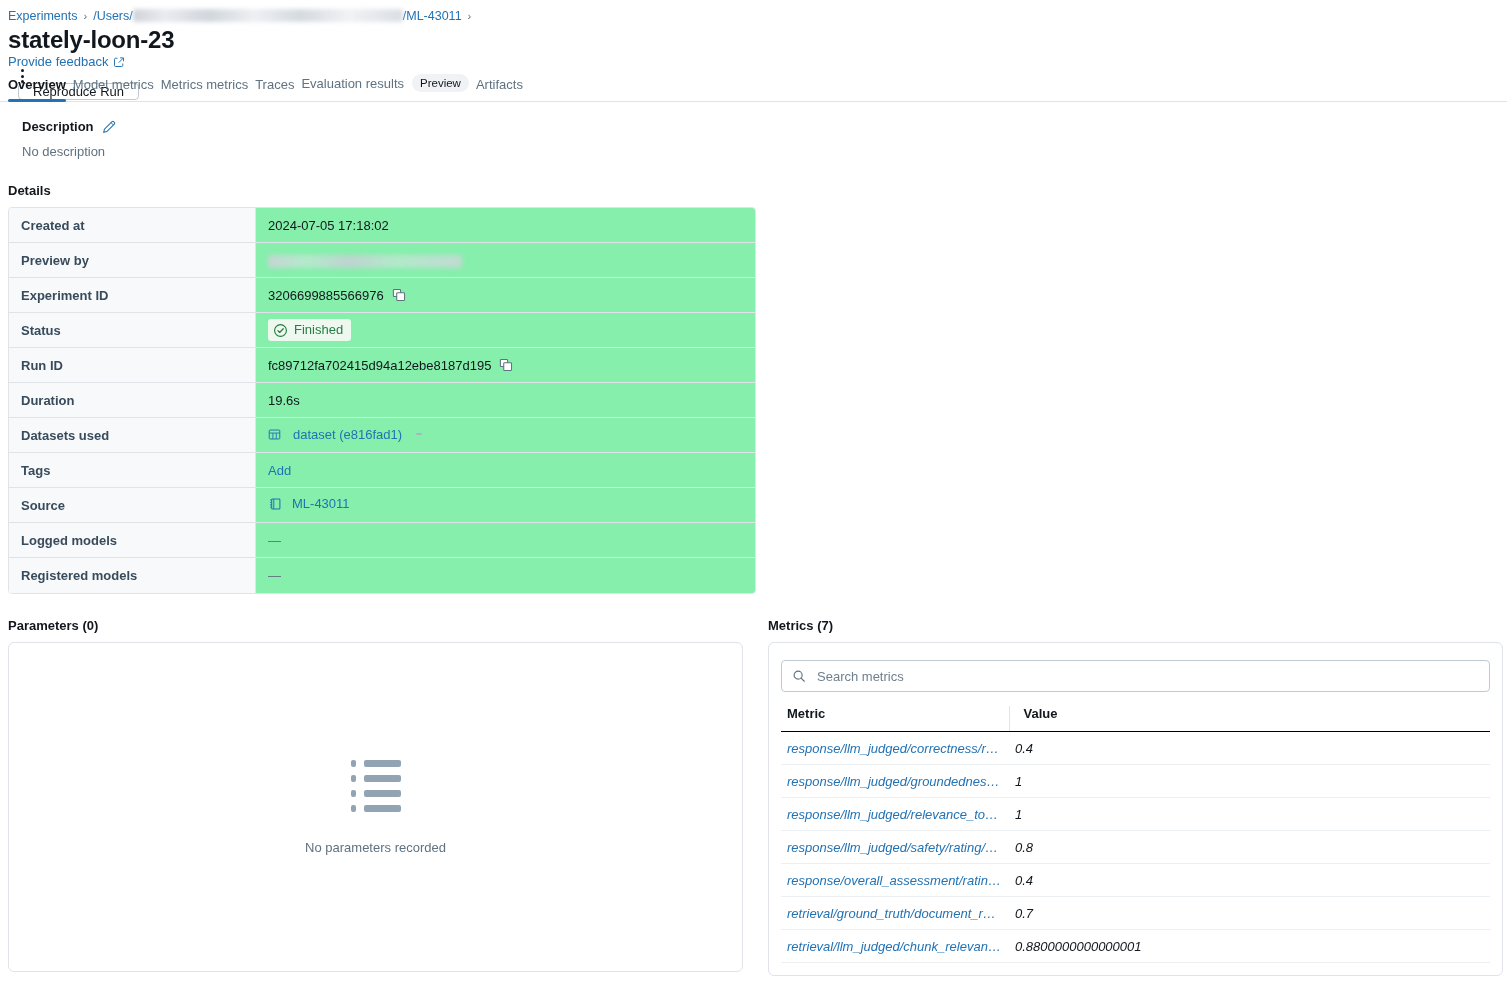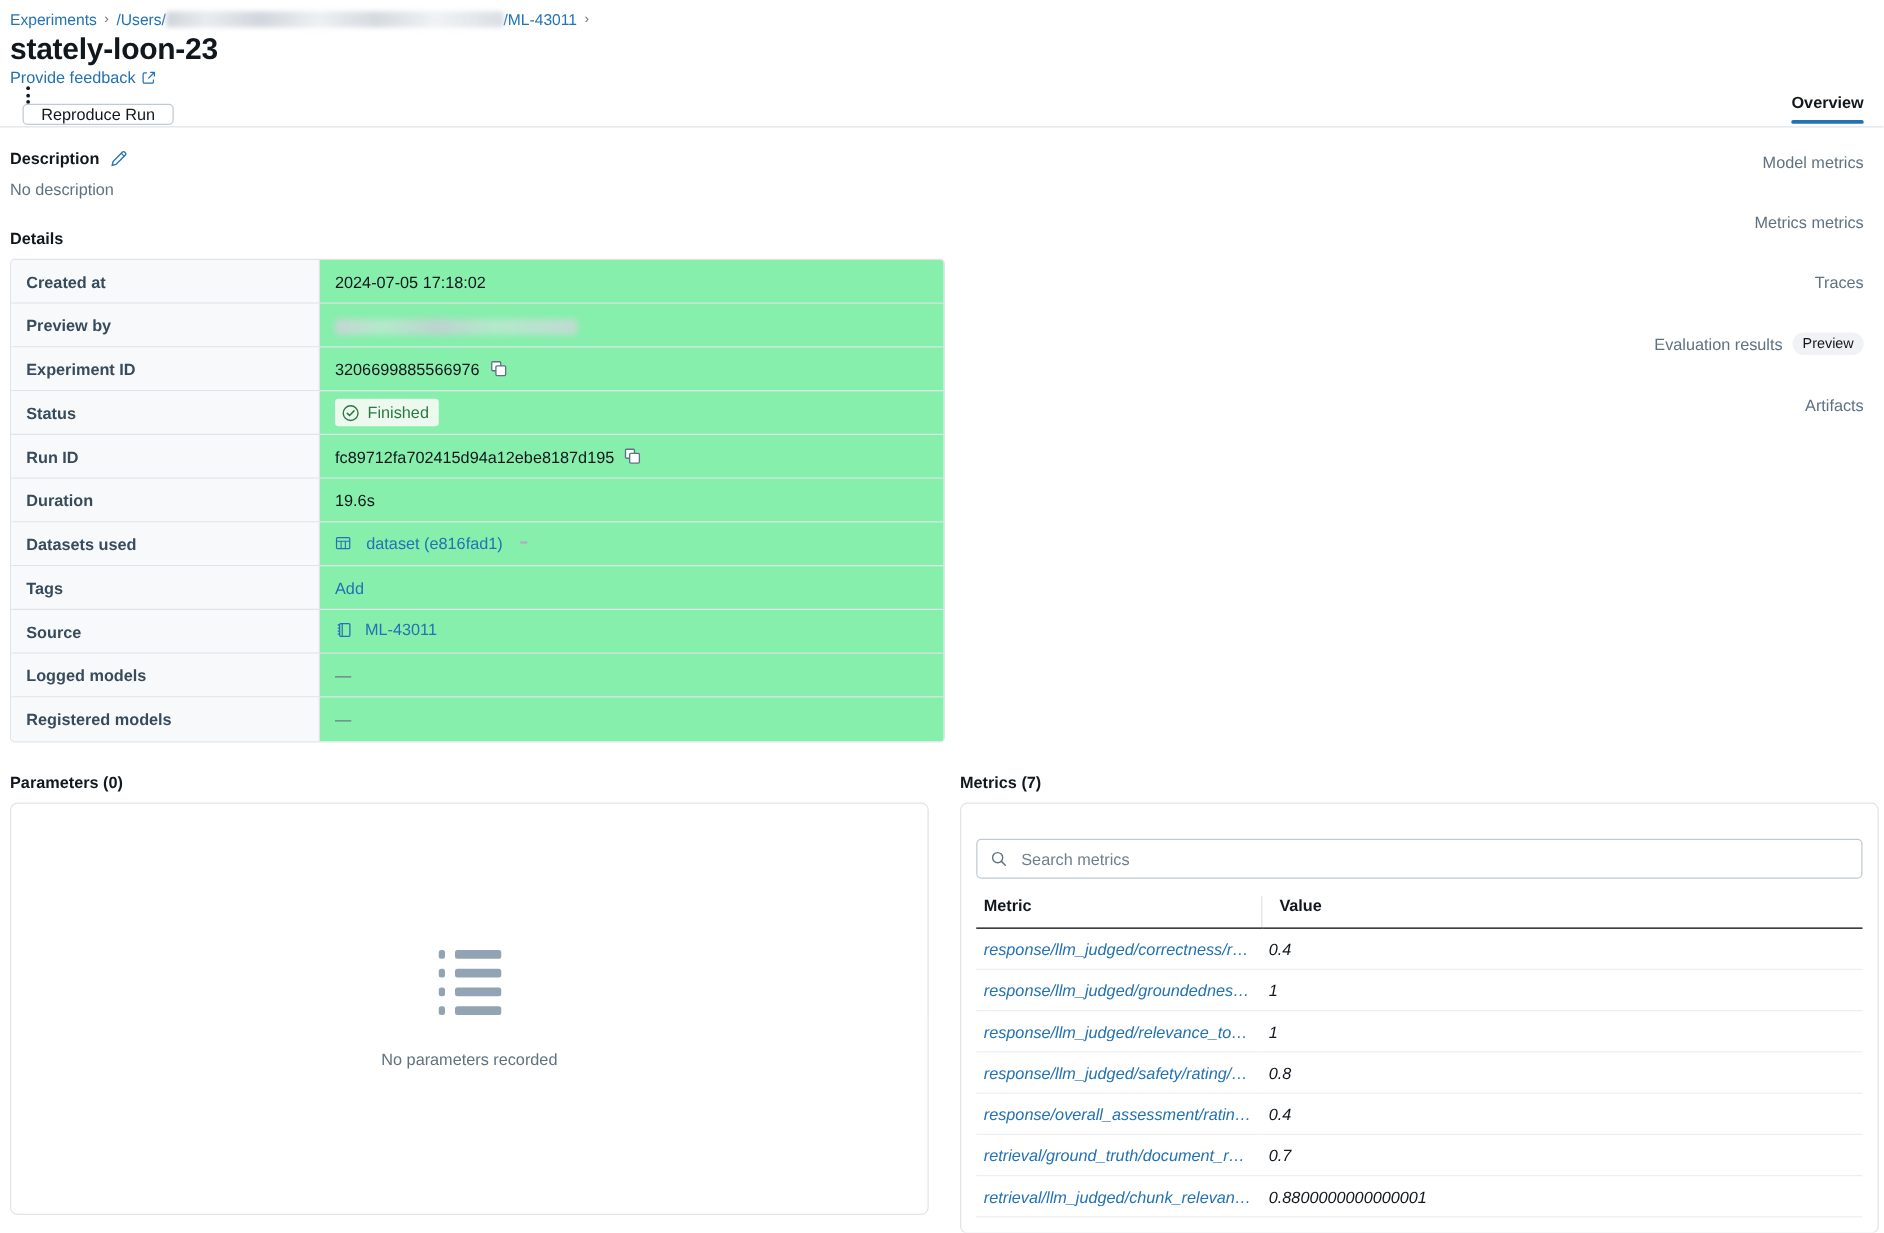--- a/index.html
+++ b/index.html
@@ -78,26 +78,25 @@
     border: 1px solid #c0cad4;
     border-radius: 4px; background: #fff;
     font-size: 13px; font-family: inherit;
     color: #11171c; cursor: pointer;
     display: inline-flex; align-items: center;
   }
 
   
   .tabs {
     display: flex; align-items: flex-end;
-    gap: 24px;
-    padding: 10px 16px 0 8px;
+    gap: 7px;
+    padding: 10px 0 0 8px;
     height: 38px;
     border-bottom: 1px solid #e0e4e8;
     position: relative;
-    flex-direction: column;
   }
   .tab {
     font-size: 13px; color: #5f7281;
     padding-bottom: 9px;
     cursor: pointer; white-space: nowrap;
     display: inline-flex; align-items: center; gap: 8px;
     position: relative;
   }
   .tab.active { color: #11171c; font-weight: 700; }
   .tab.active::after {
@@ -113,21 +112,21 @@
   }
 
   
   .section-h {
     font-size: 13px; font-weight: 700; color: #11171c;
     display: flex; align-items: center; gap: 8px;
   }
 
   .content { padding: 0 8px; }
 
-  .desc-block { padding-top: 17px; }
+  .desc-block { padding-top: 17px; margin-left: 14px; }
   .desc-text { padding-top: 10px; font-size: 13px; color: #5f7281; }
   .details-h { padding-top: 24px; }
 
   
   .details-table {
     margin-top: 9px;
     width: 748px;
     border: 1px solid #e0e4e8;
     border-radius: 4px;
     border-collapse: separate;
@@ -209,21 +208,21 @@
   }
   .empty-line { display: flex; align-items: center; gap: 8px; }
   .empty-dot {
     width: 5px; height: 7px; border-radius: 2px; background: #92a4b3;
   }
   .empty-bar {
     width: 37px; height: 7px; border-radius: 2px; background: #92a4b3;
   }
   .empty-text { font-size: 13px; color: #5f7281; }
 
-  .metrics-panel { padding: 28px 12px 12px 12px; }
+  .metrics-panel { padding: 17px 12px 12px 12px; }
   .search-wrap {
     position: relative;
     height: 32px;
     border: 1px solid #c0cad4;
     border-radius: 4px;
     display: flex; align-items: center;
     padding: 0 10px;
     gap: 9px;
     background: #fff;
   }

